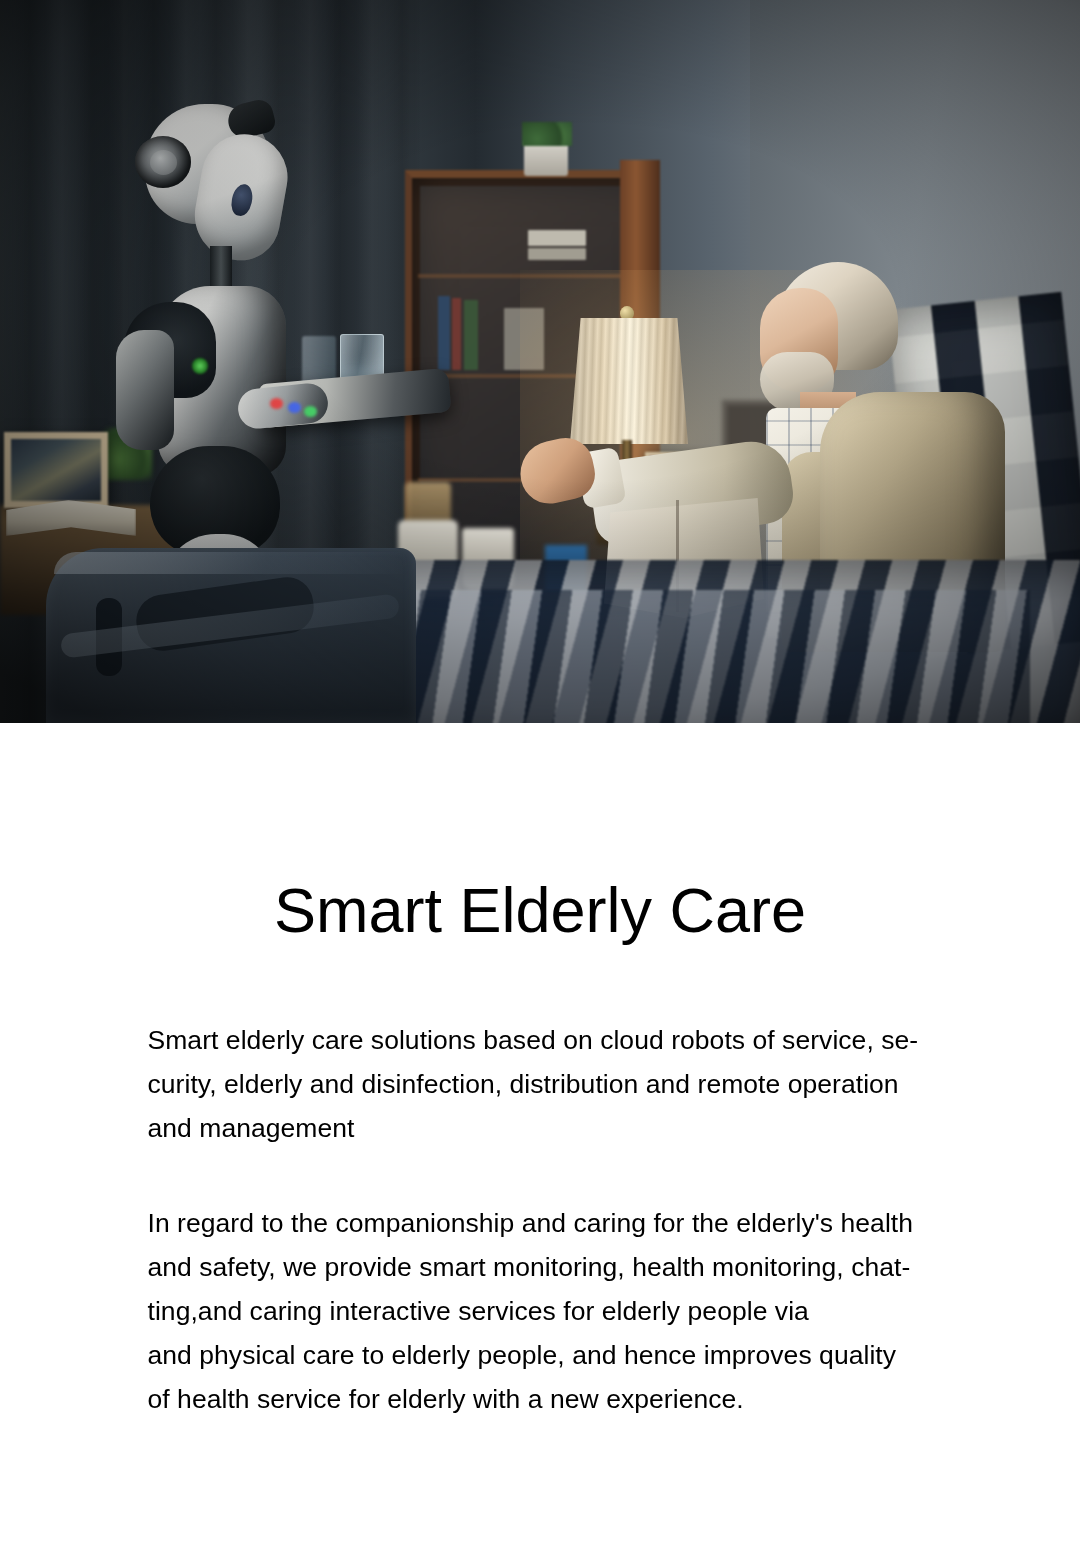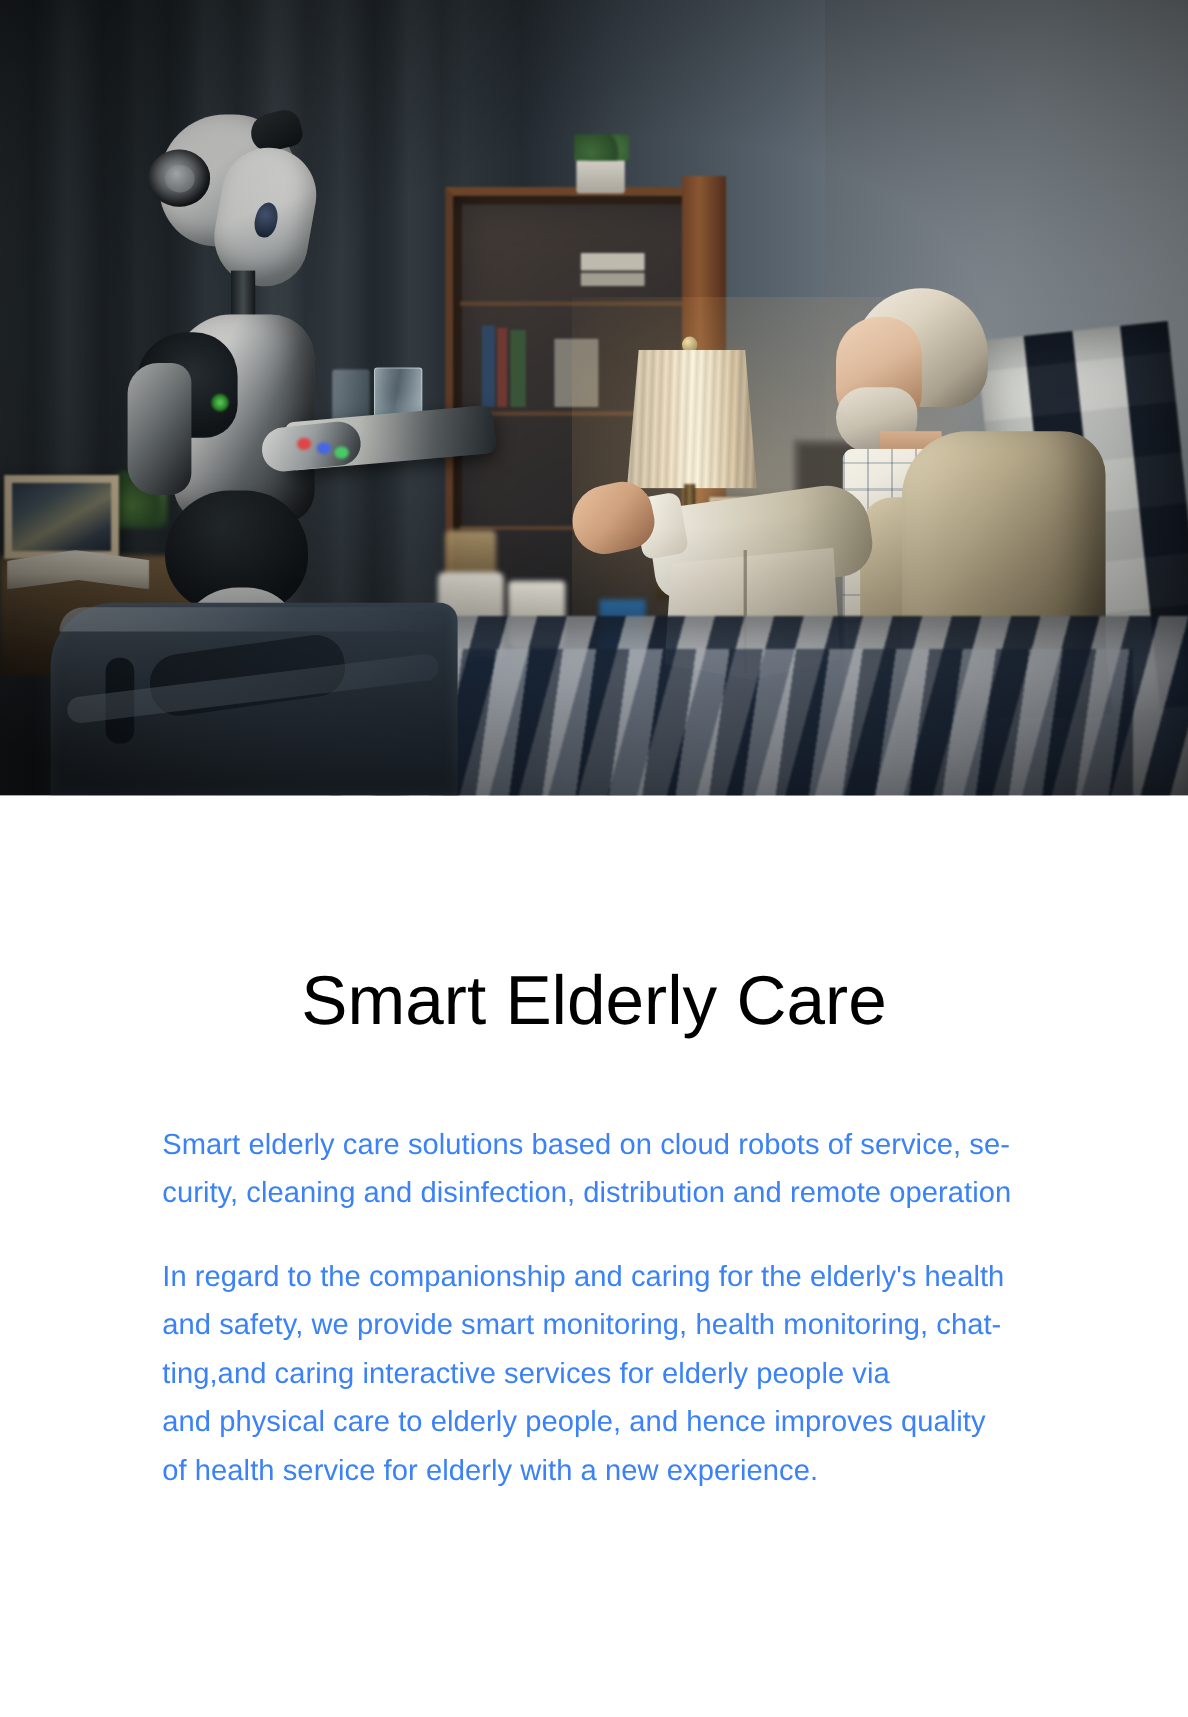--- a/index.html
+++ b/index.html
@@ -402,25 +402,25 @@
   .body-wrap {
     margin: 0 auto;
     width: 935px;
     padding-left: 75px;
     padding-right: 0;
     box-sizing: border-box;
   }
   .para {
     font-size: 26.5px;
     line-height: 44px;
-    color: #3b82f6;
+    color: #000000;
     letter-spacing: 0.05px;
   }
   .para.p1 { margin-top: 73px; }
-  .para.p2 { margin-top: 32px; }
+  .para.p2 { margin-top: 51px; }
   .para .ln { display: block; white-space: pre; }
 </style>
 </head>
 <body>
 
 <div class="page">
 
   <div class="hero">
     <div class="hero-scene">
 
@@ -518,21 +518,22 @@
   </div>
 
   <div class="content">
 
     <h1 class="title">Smart Elderly Care</h1>
 
     <div class="body-wrap">
 
       <p class="para p1">
         <span class="ln">Smart elderly care solutions based on cloud robots of service, se-</span>
-        <span class="ln">curity, cleaning and disinfection, distribution and remote operation</span>
+        <span class="ln">curity, elderly and disinfection, distribution and remote operation</span>
+        <span class="ln">and management</span>
       </p>
 
       <p class="para p2">
         <span class="ln">In regard to the companionship and caring for the elderly's health</span>
         <span class="ln">and safety, we provide smart monitoring, health monitoring, chat-</span>
         <span class="ln">ting,and caring interactive services for elderly people via</span>
         <span class="ln">and physical care to elderly people, and hence improves quality</span>
         <span class="ln">of health service for elderly with a new experience.</span>
       </p>
 

